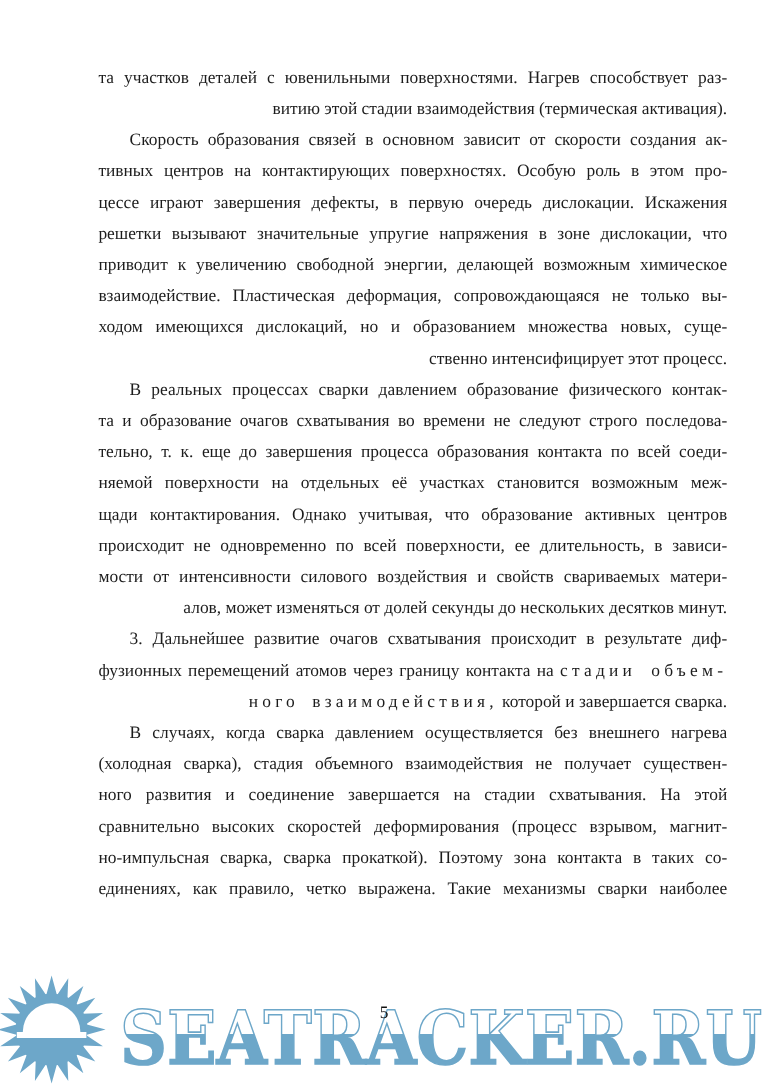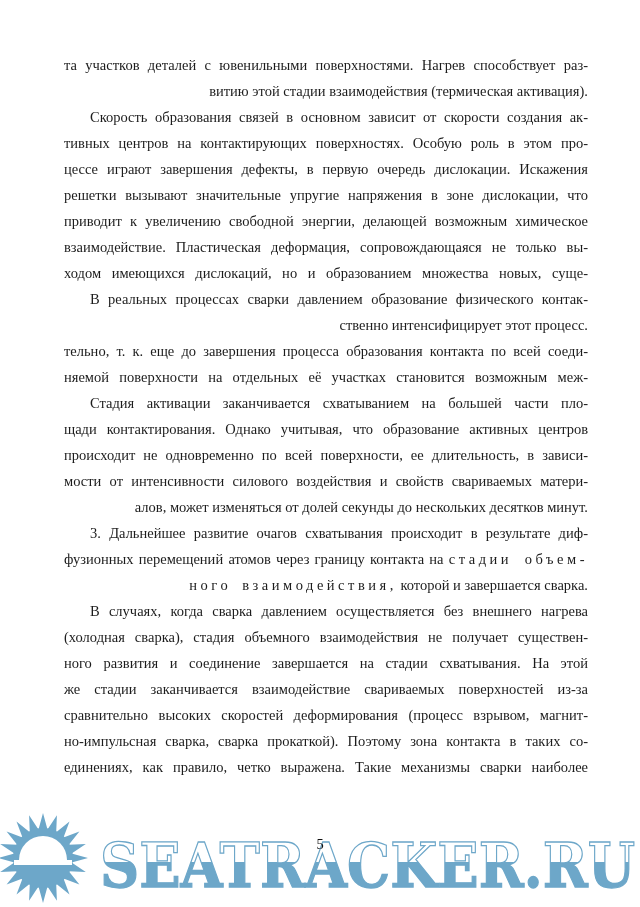--- a/index.html
+++ b/index.html
@@ -5,21 +5,21 @@
   html,body{margin:0;padding:0;background:#ffffff;}
   .page{
     position:relative;
     width:640px;height:907px;
     background:#ffffff;
     overflow:hidden;
     font-family:"Liberation Serif", serif;
   }
   .text-block{
     position:absolute;
-    left:64px;top:52px;width:524px;
+    left:82px;top:52px;width:524px;
     font-size:14.5px;
     line-height:26px;
     color:#1c1c1c;
     z-index:2;
   }
   .line{white-space:normal;text-align:right;}
   .line.j{text-align:justify;text-align-last:justify;}
   .line.ind{text-indent:26px;}
   .sp{letter-spacing:3.5px;word-spacing:4px;}
   .watermark{
@@ -68,36 +68,35 @@
   <div class="text-block">
       <div class="line j"><span>та участков деталей с ювенильными поверхностями. Нагрев способствует раз-</span></div>
       <div class="line"><span>витию этой стадии взаимодействия (термическая активация).</span></div>
       <div class="line j ind"><span>Скорость образования связей в основном зависит от скорости создания ак-</span></div>
       <div class="line j"><span>тивных центров на контактирующих поверхностях. Особую роль в этом про-</span></div>
       <div class="line j"><span>цессе играют завершения дефекты, в первую очередь дислокации. Искажения</span></div>
       <div class="line j"><span>решетки вызывают значительные упругие напряжения в зоне дислокации, что</span></div>
       <div class="line j"><span>приводит к увеличению свободной энергии, делающей возможным химическое</span></div>
       <div class="line j"><span>взаимодействие. Пластическая деформация, сопровождающаяся не только вы-</span></div>
       <div class="line j"><span>ходом имеющихся дислокаций, но и образованием множества новых, суще-</span></div>
+      <div class="line"><span>ственно интенсифицирует этот процесс.</span></div>
       <div class="line j ind"><span>В реальных процессах сварки давлением образование физического контак-</span></div>
-      <div class="line"><span>ственно интенсифицирует этот процесс.</span></div>
+      <div class="line j"><span>та и образование очагов схватывания во времени не следуют строго последова-</span></div>
       <div class="line j"><span>тельно, т. к. еще до завершения процесса образования контакта по всей соеди-</span></div>
       <div class="line j"><span>няемой поверхности на отдельных её участках становится возможным меж-</span></div>
-      <div class="line j ind"><span>Стадия активации заканчивается схватыванием на большей части пло-</span></div>
       <div class="line j"><span>щади контактирования. Однако учитывая, что образование активных центров</span></div>
       <div class="line j"><span>происходит не одновременно по всей поверхности, ее длительность, в зависи-</span></div>
       <div class="line j"><span>мости от интенсивности силового воздействия и свойств свариваемых матери-</span></div>
       <div class="line"><span>алов, может изменяться от долей секунды до нескольких десятков минут.</span></div>
       <div class="line j ind"><span>3. Дальнейшее развитие очагов схватывания происходит в результате диф-</span></div>
       <div class="line j"><span>фузионных перемещений атомов через границу контакта на </span><span class="sp">стадии объем-</span></div>
       <div class="line"><span class="sp">ного взаимодействия,</span><span> которой и завершается сварка.</span></div>
       <div class="line j ind"><span>В случаях, когда сварка давлением осуществляется без внешнего нагрева</span></div>
       <div class="line j"><span>(холодная сварка), стадия объемного взаимодействия не получает существен-</span></div>
       <div class="line j"><span>ного развития и соединение завершается на стадии схватывания. На этой</span></div>
-      <div class="line j"><span>же стадии заканчивается взаимодействие свариваемых поверхностей из-за</span></div>
       <div class="line j"><span>сравнительно высоких скоростей деформирования (процесс взрывом, магнит-</span></div>
       <div class="line j"><span>но-импульсная сварка, сварка прокаткой). Поэтому зона контакта в таких со-</span></div>
       <div class="line j"><span>единениях, как правило, четко выражена. Такие механизмы сварки наиболее</span></div>
     </div>
 
   <div class="page-number">5</div>
 
 </div>
 
 </body></html>

